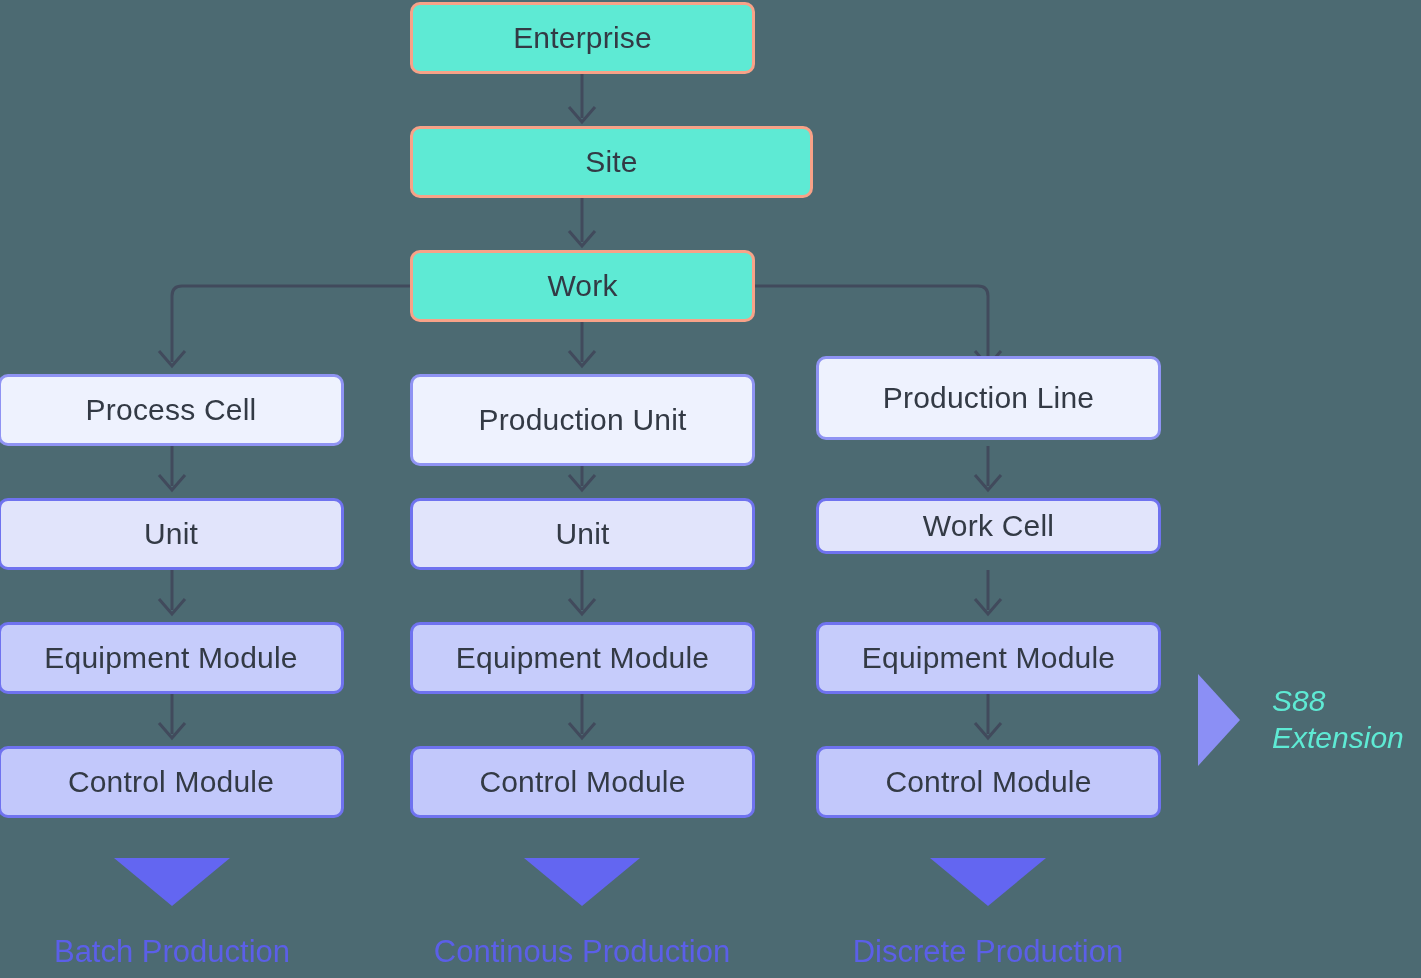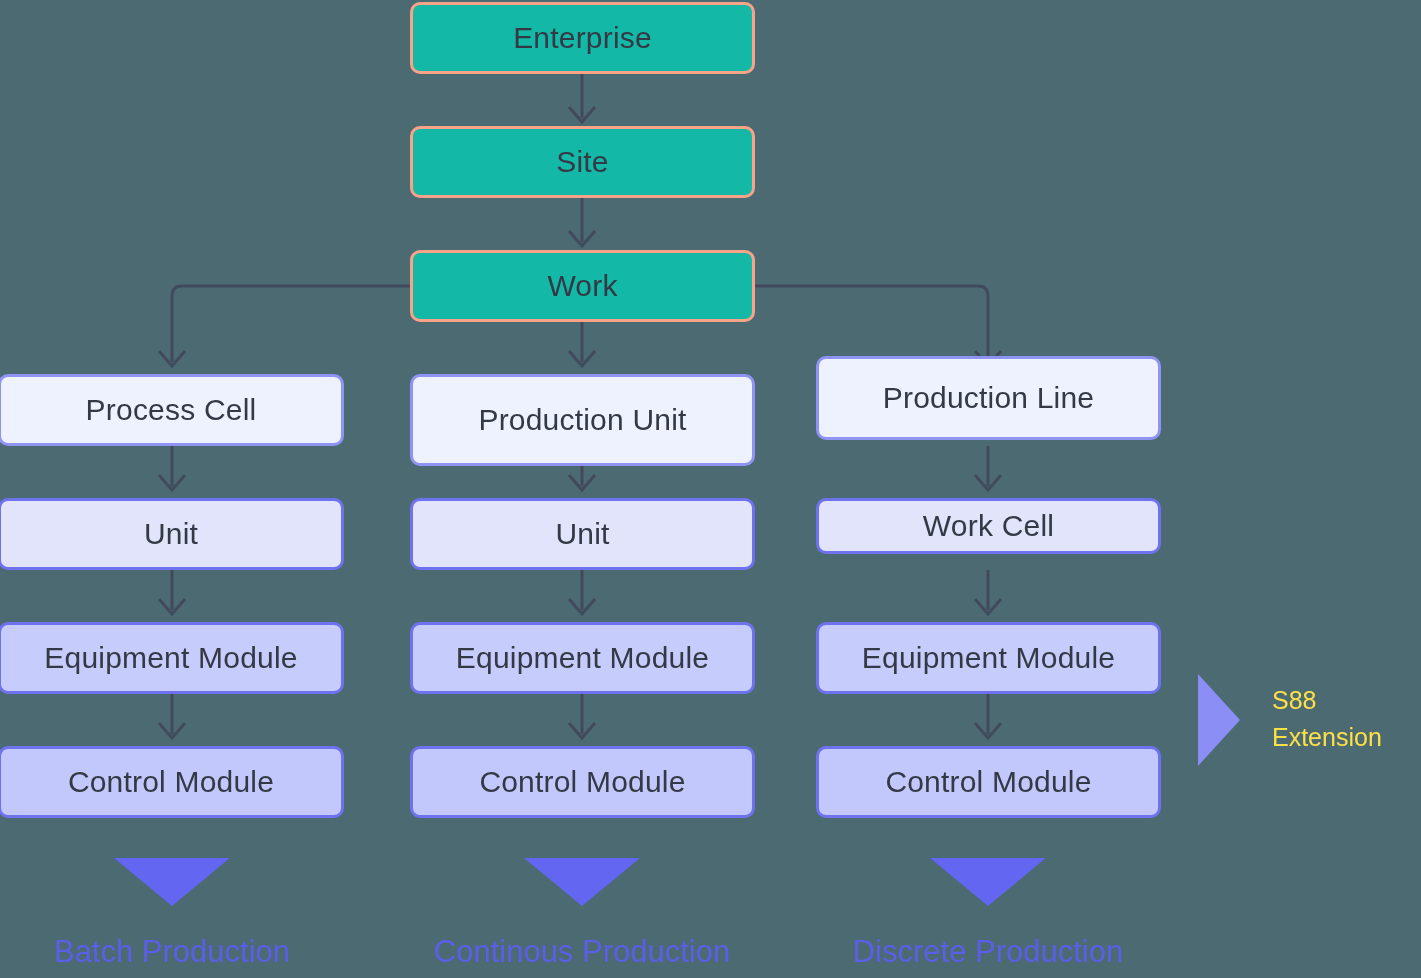--- a/index.html
+++ b/index.html
@@ -29,21 +29,21 @@
     justify-content: center;
     color: #333a45;
     font-size: 30px;
     line-height: 1;
     letter-spacing: 0.2px;
     white-space: nowrap;
   }
 
   
   .node.lvl-orange {
-    background: #14b8a6;
+    background: #5eead4;
     border: 3px solid #f8a288;
   }
 
   
   .node.tint-0 {
     background: #eef2fe;
     border: 3px solid #8f93f3;
   }
   .node.tint-1 {
     background: #e1e4fb;
@@ -105,24 +105,25 @@
   .s88-arrow {
     position: absolute;
     width: 0;
     height: 0;
     border-top: 46px solid transparent;
     border-bottom: 46px solid transparent;
     border-left: 42px solid #8b8ff5;
   }
   .s88-label {
     position: absolute;
-    color: #fde047;
-    font-size: 25px;
+    color: #5eead4;
+    font-size: 30px;
     line-height: 37px;
     white-space: nowrap;
+    font-style: italic;
   }
 </style>
 </head>
 <body>
 
 <div id="canvas">
 
   <svg class="conn-svg" viewBox="0 0 1421 978">
 
     <g>
@@ -185,21 +186,21 @@
       <path class="conn-head" d="M975,599 L988,614 L1001,599"></path>
     </g>
     <g>
       <path class="conn-line" d="M988,694 L988,734"></path>
       <path class="conn-head" d="M975,723 L988,738 L1001,723"></path>
     </g>
   </svg>
 
   <div class="node lvl-orange" style="left:410px; top:2px; width:345px; height:72px;">Enterprise</div>
 
-  <div class="node lvl-orange" style="left:410px; top:126px; width:345px; height:72px;">Site</div>
+  <div class="node lvl-orange" style="left:410px; top:126px; width:403px; height:72px;">Site</div>
 
   <div class="node lvl-orange" style="left:410px; top:250px; width:345px; height:72px;">Work</div>
 
   <div class="node tint-0" style="left:-2px; top:374px; width:346px; height:72px;">Process Cell</div>
   <div class="node tint-1" style="left:-2px; top:498px; width:346px; height:72px;">Unit</div>
   <div class="node tint-2" style="left:-2px; top:622px; width:346px; height:72px;">Equipment Module</div>
   <div class="node tint-3" style="left:-2px; top:746px; width:346px; height:72px;">Control Module</div>
 
   <div class="node tint-0" style="left:410px; top:374px; width:345px; height:92px;">Production Unit</div>
   <div class="node tint-1" style="left:410px; top:498px; width:345px; height:72px;">Unit</div>

